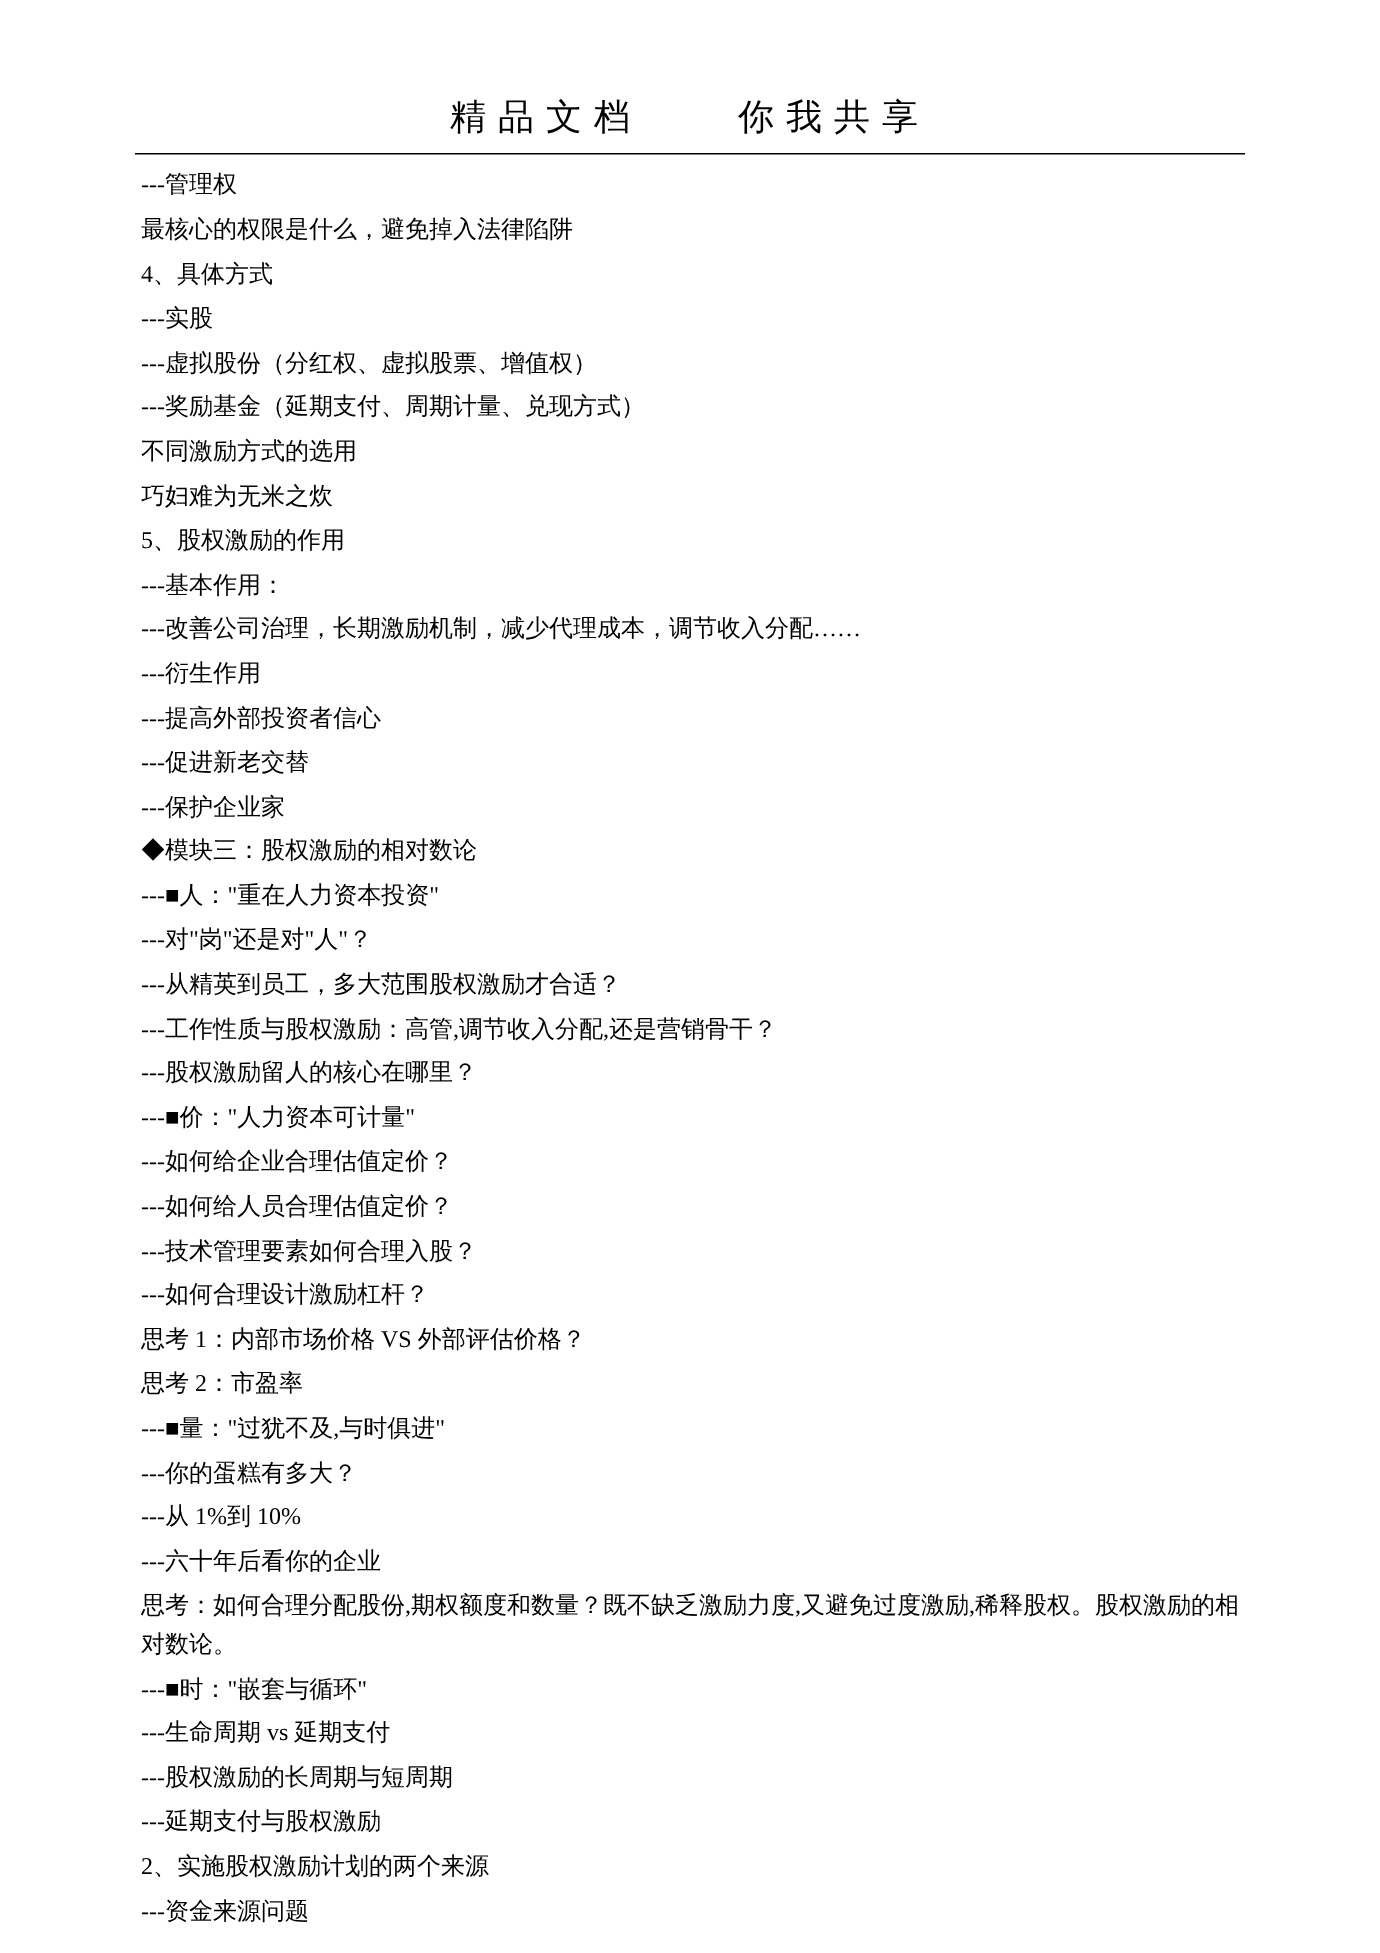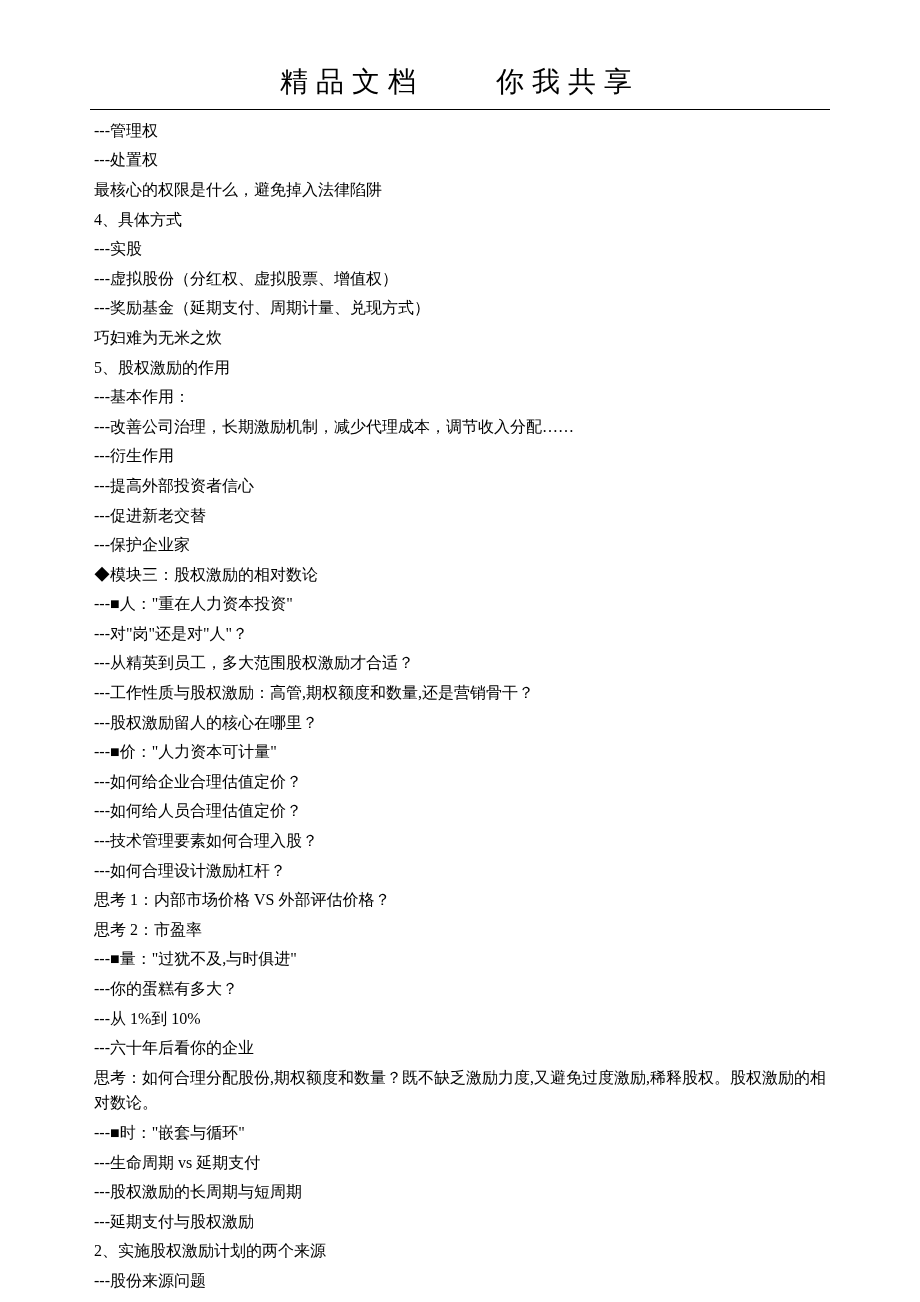--- a/index.html
+++ b/index.html
@@ -12,21 +12,21 @@
       font-size: 16px;
       line-height: 1.6;
       background: white;
       color: #000;
       width: 920px;
       min-height: 1302px;
       padding: 60px 90px 40px 90px;
     }
     .header-title {
       text-align: center;
-      font-size: 28px;
+      font-size: 24px;
       font-weight: normal;
       letter-spacing: 8px;
       margin-bottom: 4px;
     }
     .header-line {
       border-top: 1px solid #000;
       margin-bottom: 8px;
     }
     .content p {
       margin: 4px;
@@ -40,54 +40,53 @@
     }
   </style>
 </head>
 <body>
 
 <div class="header-title">精品文档　　你我共享</div>
 <div class="header-line"></div>
 
 <div class="content" id="content-container">
     <p>---管理权</p>
-    <p>---处置权</p>
     <p>最核心的权限是什么，避免掉入法律陷阱</p>
     <p>4、具体方式</p>
     <p>---实股</p>
     <p>---虚拟股份（分红权、虚拟股票、增值权）</p>
     <p>---奖励基金（延期支付、周期计量、兑现方式）</p>
+    <p>不同激励方式的选用</p>
     <p>巧妇难为无米之炊</p>
     <p>5、股权激励的作用</p>
     <p>---基本作用：</p>
     <p>---改善公司治理，长期激励机制，减少代理成本，调节收入分配……</p>
     <p>---衍生作用</p>
     <p>---提高外部投资者信心</p>
     <p>---促进新老交替</p>
     <p>---保护企业家</p>
     <p>◆模块三：股权激励的相对数论</p>
     <p>---■人："重在人力资本投资"</p>
     <p>---对"岗"还是对"人"？</p>
     <p>---从精英到员工，多大范围股权激励才合适？</p>
-    <p>---工作性质与股权激励：高管,期权额度和数量,还是营销骨干？</p>
+    <p>---工作性质与股权激励：高管,调节收入分配,还是营销骨干？</p>
     <p>---股权激励留人的核心在哪里？</p>
     <p>---■价："人力资本可计量"</p>
     <p>---如何给企业合理估值定价？</p>
     <p>---如何给人员合理估值定价？</p>
     <p>---技术管理要素如何合理入股？</p>
     <p>---如何合理设计激励杠杆？</p>
     <p>思考 1：内部市场价格 VS 外部评估价格？</p>
     <p>思考 2：市盈率</p>
     <p>---■量："过犹不及,与时俱进"</p>
     <p>---你的蛋糕有多大？</p>
     <p>---从 1%到 10%</p>
     <p>---六十年后看你的企业</p>
     <p>思考：如何合理分配股份,期权额度和数量？既不缺乏激励力度,又避免过度激励,稀释股权。股权激励的相对数论。</p>
     <p>---■时："嵌套与循环"</p>
     <p>---生命周期 vs 延期支付</p>
     <p>---股权激励的长周期与短周期</p>
     <p>---延期支付与股权激励</p>
     <p>2、实施股权激励计划的两个来源</p>
-    <p>---股份来源问题</p>
     <p>---资金来源问题</p>
   </div>
 
 <div class="footer">AAAAAA</div>
 
 </body></html>

